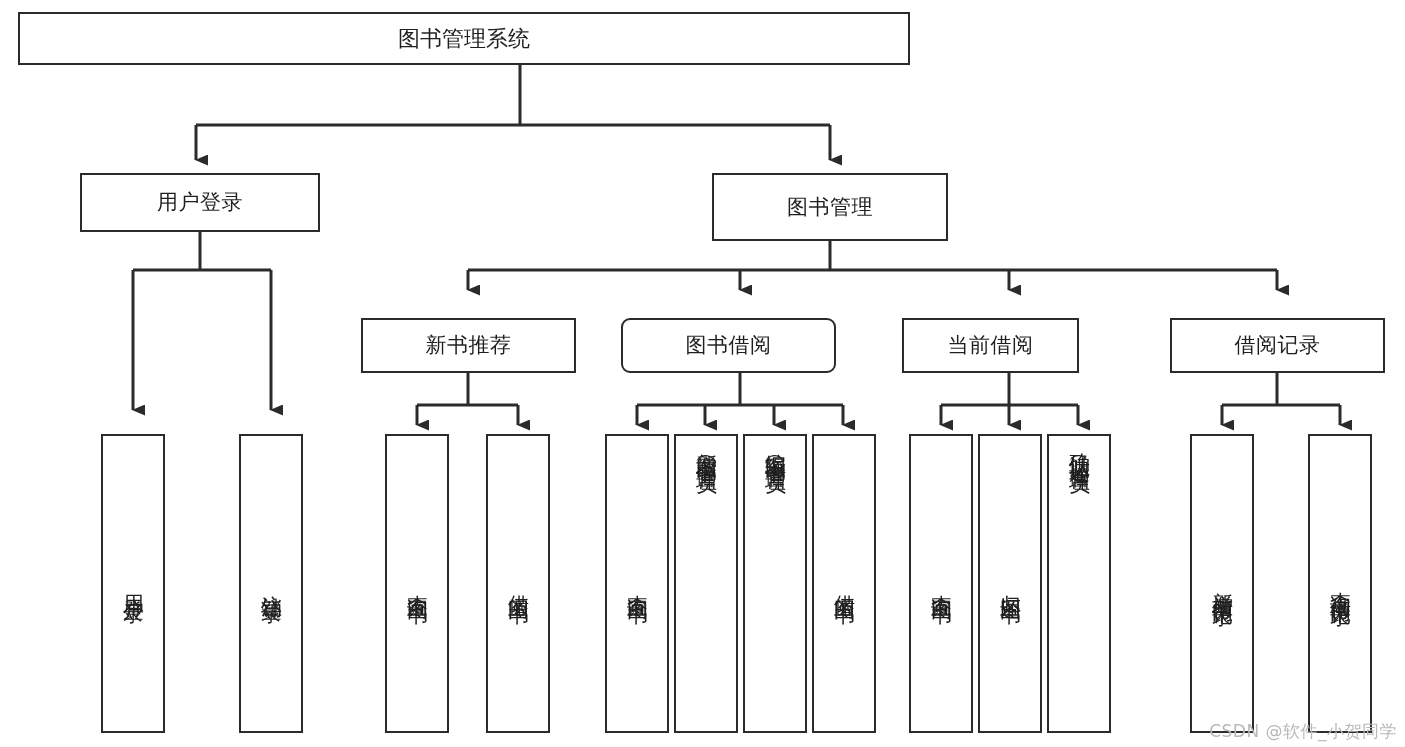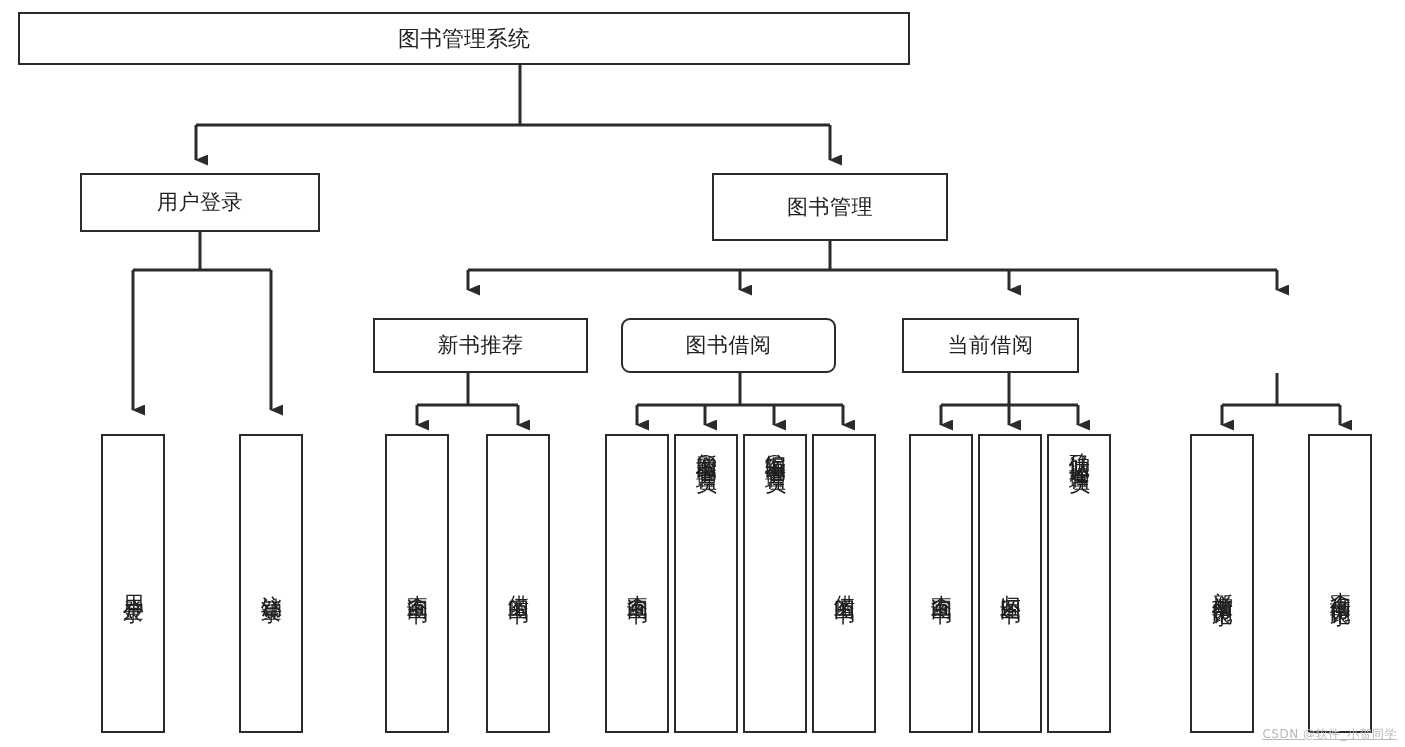--- a/index.html
+++ b/index.html
@@ -64,27 +64,26 @@
   .node.leaf.center-v {
     align-items: center;
   }
   .node.leaf.top-v {
     align-items: flex-start;
   }
   .watermark {
     position: absolute;
     right: 8px;
     bottom: 4px;
-    font-size: 12px;
+    font-size: 17px;
     color: #b9b9b9;
     letter-spacing: 0.5px;
     z-index: 5;
     white-space: nowrap;
     font-family: "DejaVu Sans", "Liberation Sans", sans-serif;
-    text-decoration: underline;
   }
 </style>
 </head>
 <body>
 
 <div id="canvas">
 
   <svg id="wires" viewBox="0 0 1405 747" xmlns="http://www.w3.org/2000/svg">
     <defs>
       <marker id="arw" markerWidth="11" markerHeight="13" refX="5.5" refY="12" orient="auto" markerUnits="userSpaceOnUse">
@@ -138,26 +137,27 @@
 
     </g>
   </svg>
 
   <div class="node root" style="left:18px; top:12px; width:892px; height:53px;">图书管理系统</div>
 
   <div class="node horiz" style="left:80px; top:173px; width:240px; height:59px;">用户登录</div>
 
   <div class="node horiz" style="left:712px; top:173px; width:236px; height:68px;">图书管理</div>
 
-  <div class="node horiz" style="left:361px; top:318px; width:215px; height:55px;margin-left:12px;">新书推荐</div>
+  <div class="node horiz" style="left:361px; top:318px; width:215px; height:55px;">新书推荐</div>
 
   <div class="node horiz" style="left:621px; top:318px; width:215px; height:55px;border-radius:9px;">图书借阅</div>
 
   <div class="node horiz" style="left:902px; top:318px; width:177px; height:55px;">当前借阅</div>
 
+  <div class="node horiz" style="left:1170px; top:318px; width:215px; height:55px;">借阅记录</div>
 
   <div class="node leaf center-v" style="left:101px; top:434px; width:64px; height:299px;">
     <span class="vtext">用户登录</span>
   </div>
 
   <div class="node leaf center-v" style="left:239px; top:434px; width:64px; height:299px;">
     <span class="vtext">注销登录</span>
   </div>
 
   <div class="node leaf center-v" style="left:385px; top:434px; width:64px; height:299px;">

